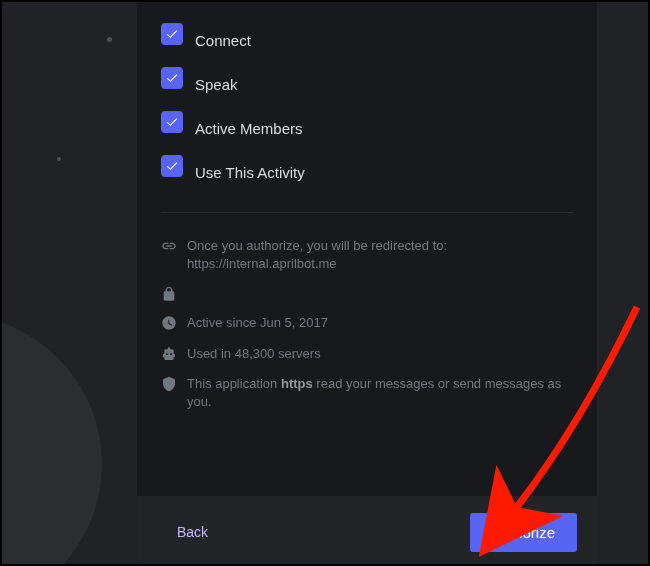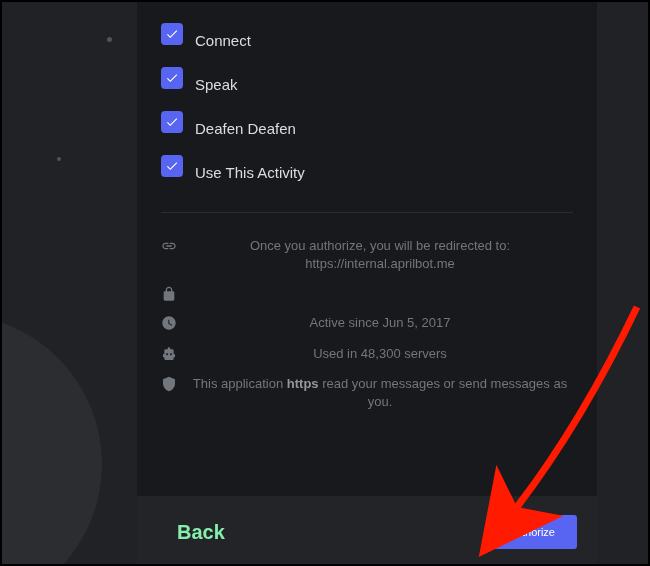--- a/index.html
+++ b/index.html
@@ -93,21 +93,20 @@
     .info-section {
       padding-top: 18px;
     }
     .info-row {
       display: flex;
       align-items: flex-start;
       padding: 6px 0;
       color: #72767d;
       font-size: 13px;
       line-height: 1.4;
-      text-align: center;
     }
     .info-icon {
       width: 16px;
       height: 16px;
       flex-shrink: 0;
       margin-right: 10px;
       margin-top: 1px;
       fill: #72767d;
     }
     .info-text { flex: 1; }
@@ -121,32 +120,32 @@
     }
     .footer {
       height: 72px;
       background: #232428;
       display: flex;
       align-items: center;
       justify-content: space-between;
       padding: 0 20px;
     }
     .btn-back {
-      color: #86efac;
-      font-size: 20px;
-      font-weight: 700;
+      color: #c4b5fd;
+      font-size: 14px;
+      font-weight: 400;
       background: transparent;
       border: none;
       cursor: pointer;
       padding: 10px 20px;
     }
     .btn-auth {
       background: #5865f2;
       color: #fff;
-      font-size: 11px;
+      font-size: 15px;
       font-weight: 500;
       border: none;
       border-radius: 3px;
       padding: 11px 22px;
       cursor: pointer;
     }
     .arrow {
       position: absolute;
       z-index: 5;
       pointer-events: none;
@@ -177,21 +176,21 @@
             </svg>
         </div>
         <span class="perm-label">Speak</span>
       </div>
       <div class="perm-item">
         <div class="checkbox">
           <svg viewBox="0 0 24 24">
               <path fill="#fff" d="M9 16.2l-4.2-4.2L3.4 13.4 9 19 21 7l-1.4-1.4z"></path>
             </svg>
         </div>
-        <span class="perm-label">Deafen Deafen</span>
+        <span class="perm-label">Active Members</span>
       </div>
       <div class="perm-item">
         <div class="checkbox">
           <svg viewBox="0 0 24 24">
               <path fill="#fff" d="M9 16.2l-4.2-4.2L3.4 13.4 9 19 21 7l-1.4-1.4z"></path>
             </svg>
         </div>
         <span class="perm-label">Use This Activity</span>
       </div>
     </div>

